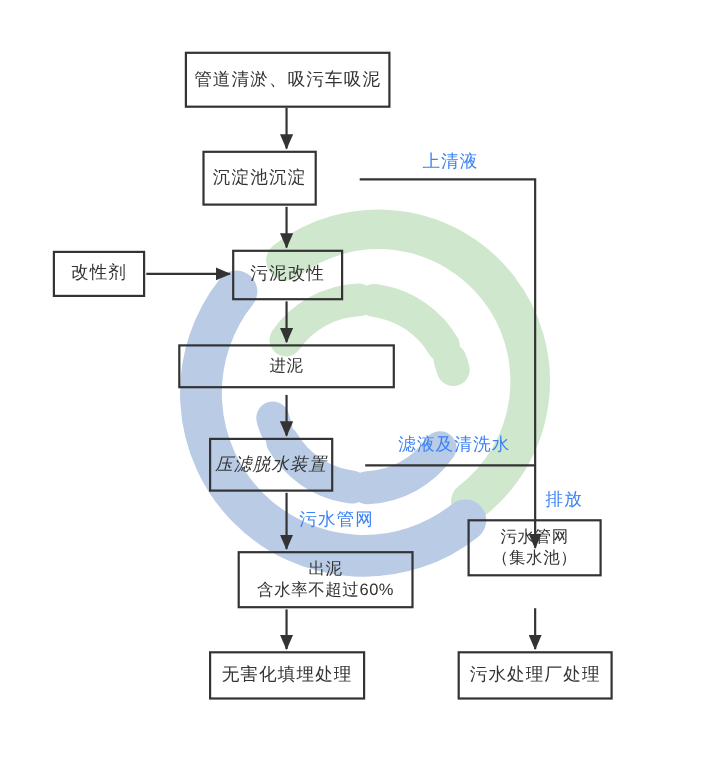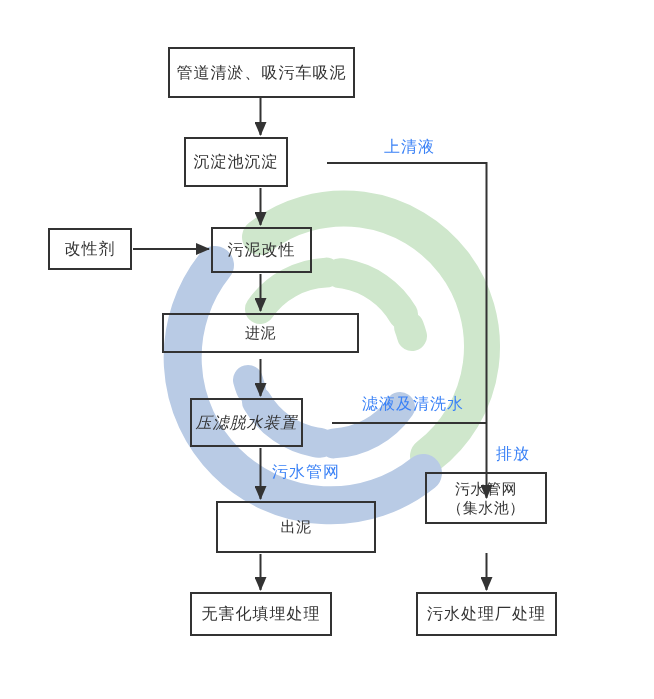--- a/index.html
+++ b/index.html
@@ -117,20 +117,21 @@
   <div class="node two-line" id="n-inlet">
     <span>进泥</span>
   </div>
 
   <div class="node" id="n-press">
     <span>压滤脱水装置</span>
   </div>
 
   <div class="node two-line" id="n-outlet">
     <span>出泥</span>
+    <span>含水率不超过60%</span>
   </div>
 
   <div class="node" id="n-landfill">
     <span>无害化填埋处理</span>
   </div>
 
   <div class="node two-line" id="n-sewer">
     <span>污水管网</span>
     <span>（集水池）</span>
   </div>

